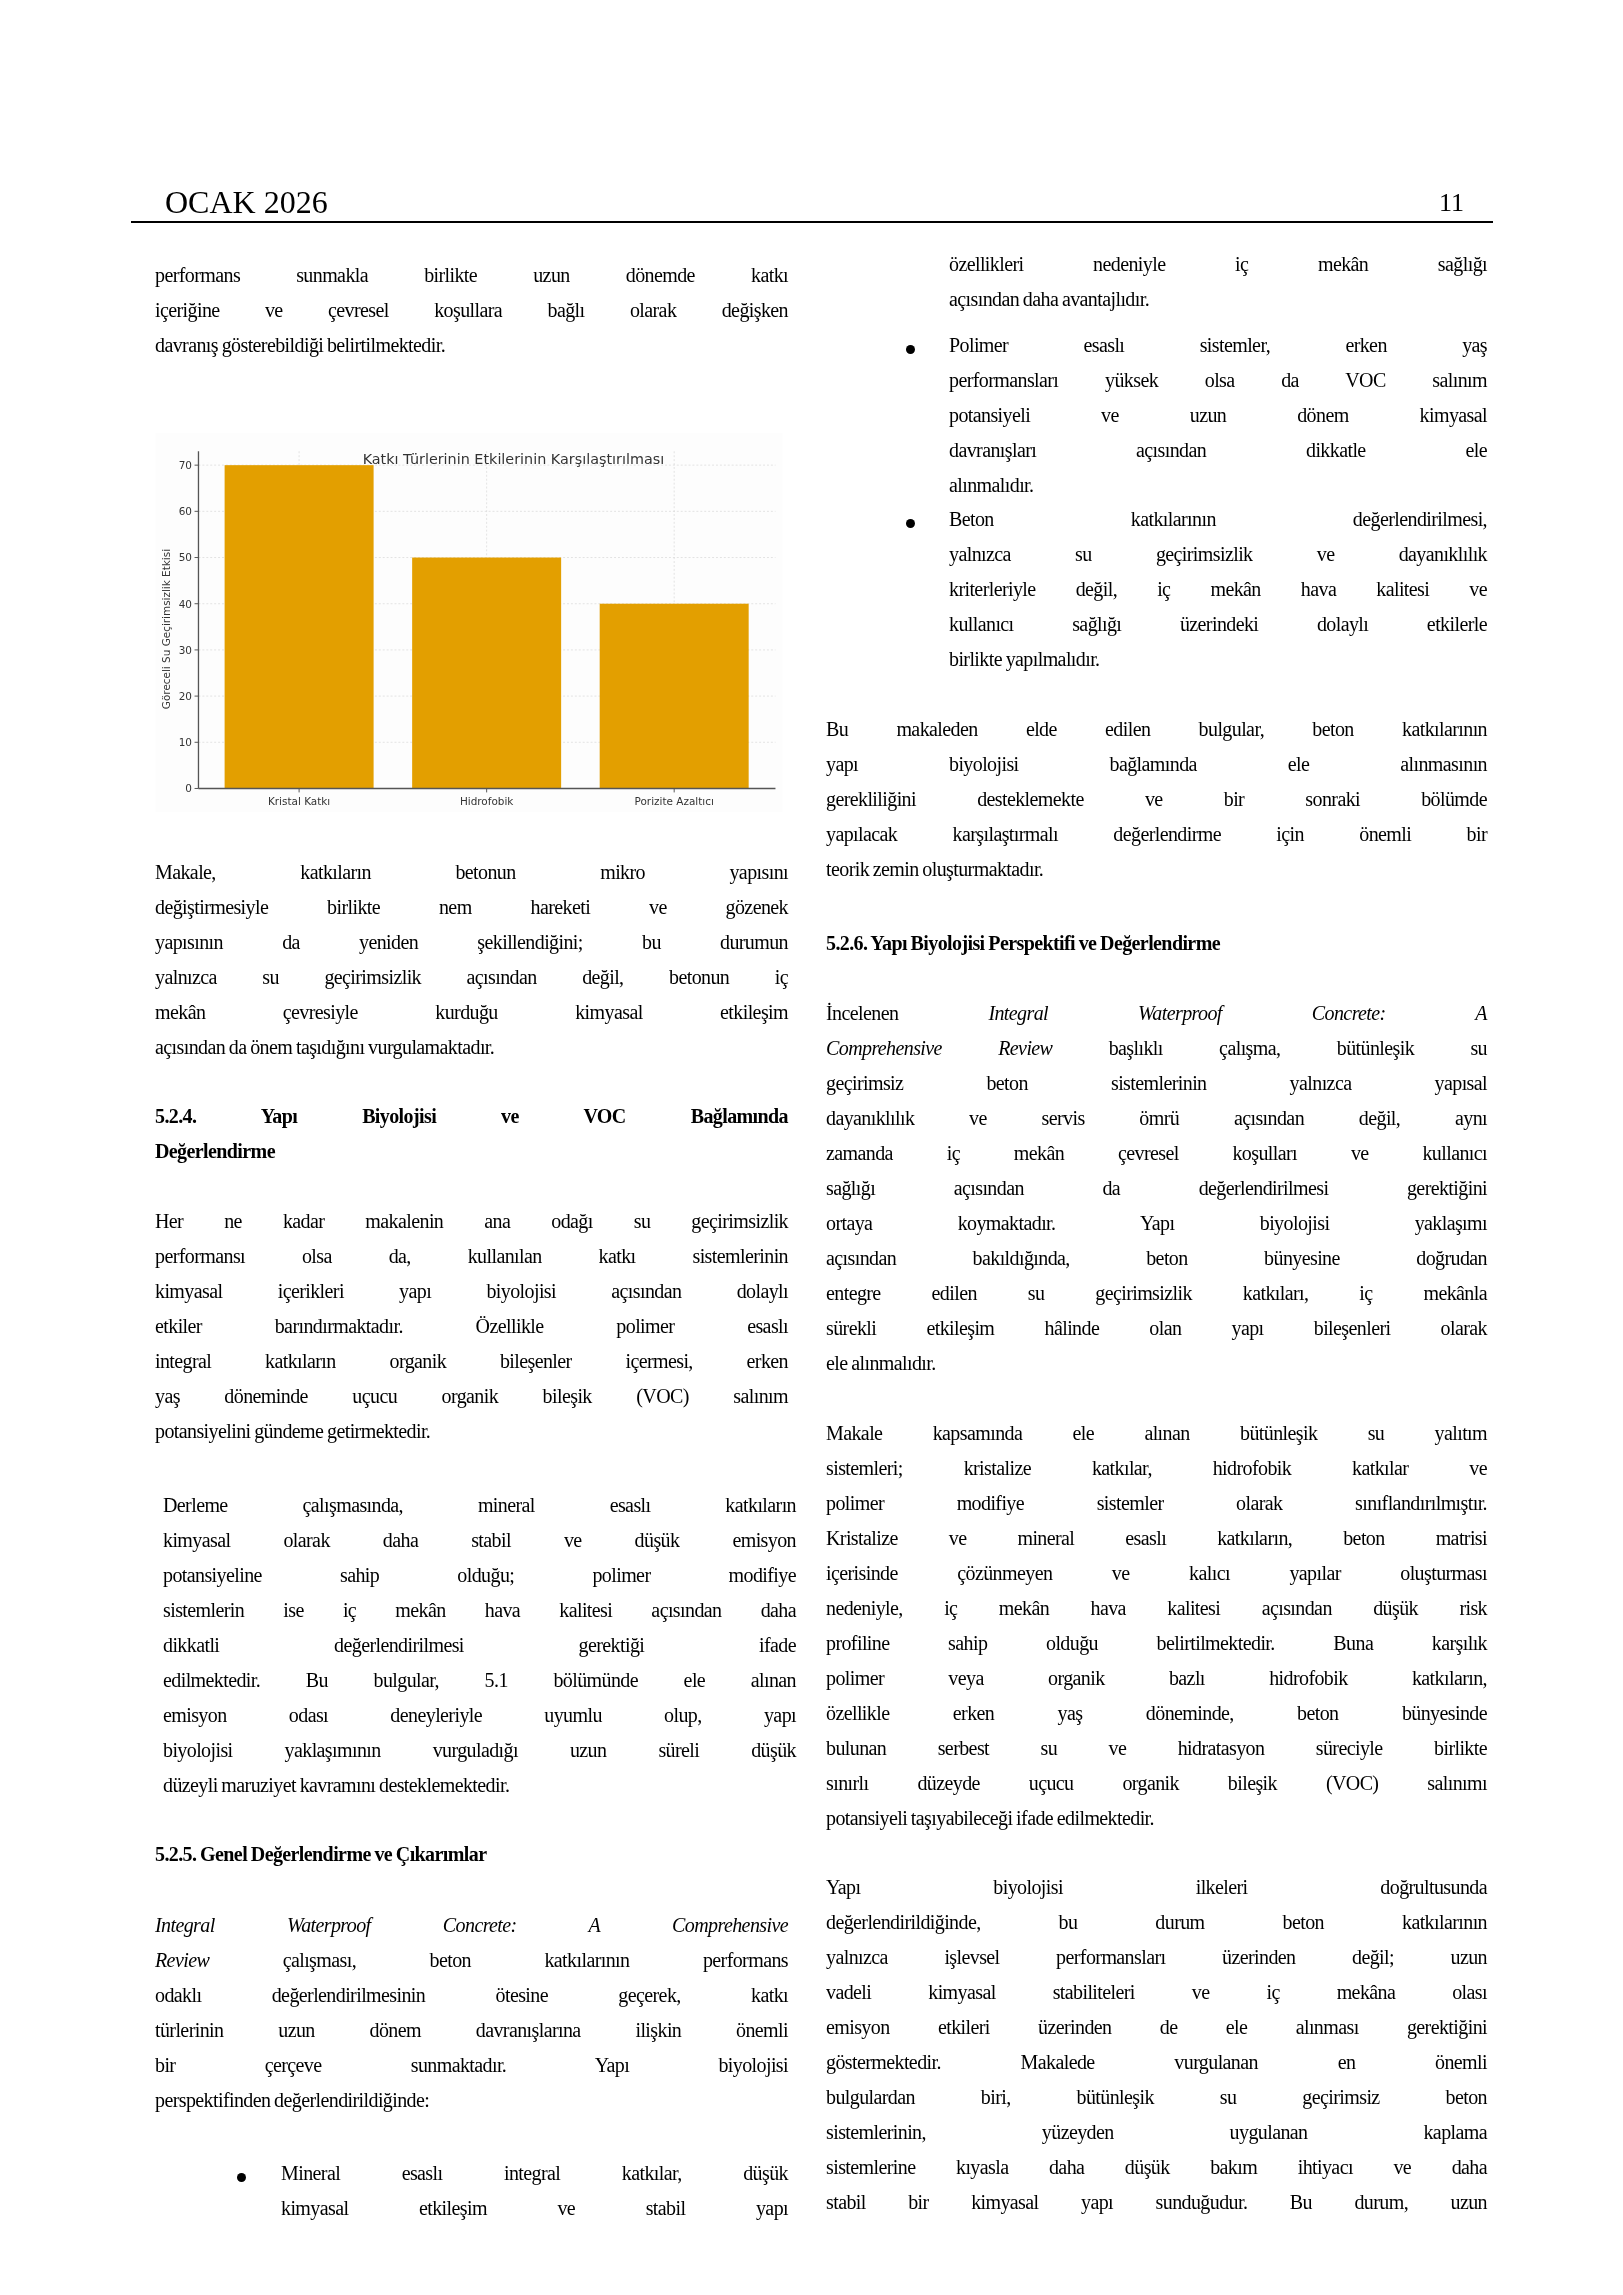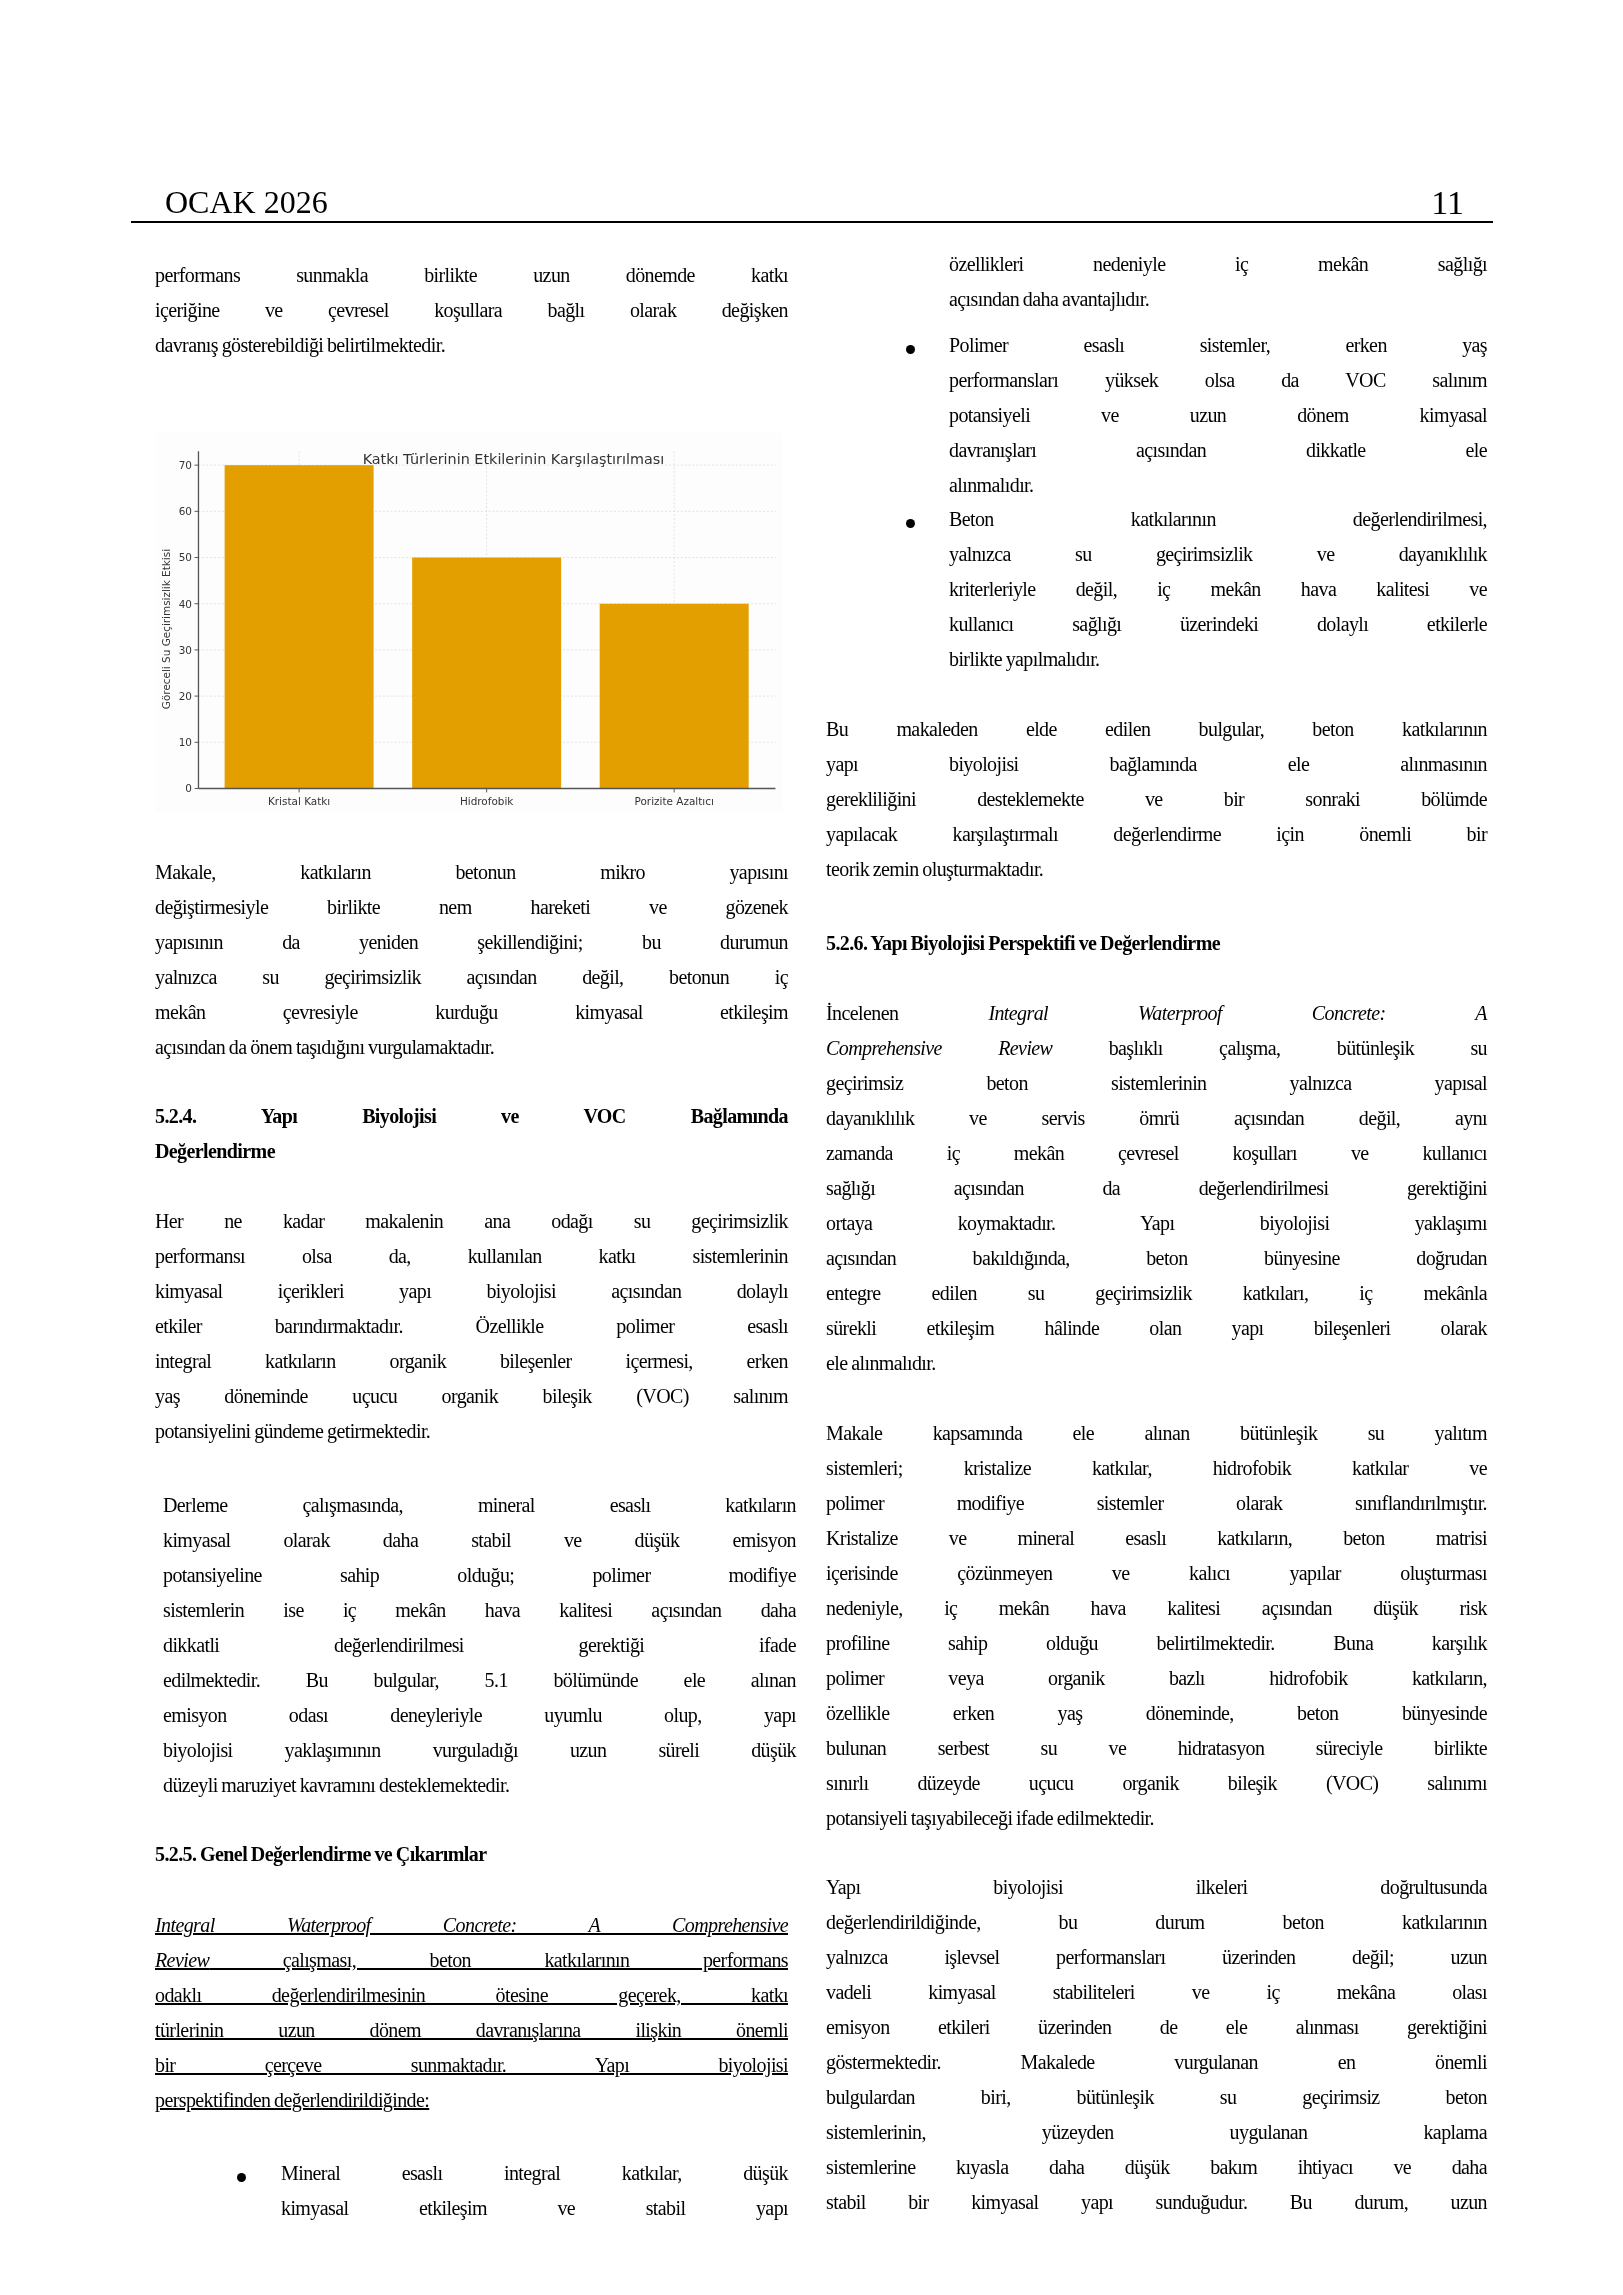--- a/index.html
+++ b/index.html
@@ -1,20 +1,20 @@
 <!DOCTYPE html>
 <html style="font-size:10.5px"><head>
 <meta charset="utf-8">
 <style>
   html, body { margin: 0; padding: 0; background: #ffffff; }
   body { width: 1624px; height: 2295px; position: relative; overflow: hidden;
          font-family: "Liberation Serif", serif; color: #000; }
   .abs { position: absolute; }
   .hdr-left { left: 165px; top: 187px; font-size: 32px; line-height: 31px; }
-  .hdr-right { right: 160px; top: 187px; font-size: 34px; line-height: 31px; }
+  .hdr-right { right: 160px; top: 187px; font-size: 26px; line-height: 31px; }
   .rule { left: 131px; top: 221px; width: 1362px; height: 2px; background: #000; }
 
   .block { position: absolute; font-size: 20px; line-height: 35px; }
   .line { display: block; white-space: nowrap; text-align: justify; text-align-last: justify;
           height: 35px; letter-spacing: -0.6px; word-spacing: -0.7px; }
   .line.last { text-align-last: left; }
   .line i { font-style: italic; }
   .col-left { left: 155px; width: 633px; }
   .col-right { left: 826px; width: 661px; }
   .bullet-right { left: 949px; width: 538px; }
@@ -126,21 +126,21 @@
   <span class="line">edilmektedir. Bu bulgular, 5.1 bölümünde ele alınan</span>
   <span class="line">emisyon odası deneyleriyle uyumlu olup, yapı</span>
   <span class="line">biyolojisi yaklaşımının vurguladığı uzun süreli düşük</span>
   <span class="line last">düzeyli maruziyet kavramını desteklemektedir.</span>
 </div>
 
 <div class="block col-left heading" style="top:1837px;">
   <span class="line last">5.2.5. Genel Değerlendirme ve Çıkarımlar</span>
 </div>
 
-<div class="block col-left" style="top:1908px;text-decoration:underline;">
+<div class="block col-left" style="top:1908px;">
   <span class="line"><i>Integral Waterproof Concrete: A Comprehensive</i></span>
   <span class="line"><i>Review</i><span> çalışması, beton katkılarının performans</span></span>
   <span class="line">odaklı değerlendirilmesinin ötesine geçerek, katkı</span>
   <span class="line">türlerinin uzun dönem davranışlarına ilişkin önemli</span>
   <span class="line">bir çerçeve sunmaktadır. Yapı biyolojisi</span>
   <span class="line last">perspektifinden değerlendirildiğinde:</span>
 </div>
 
 <div class="dot" style="left:237px; top:2173px;"></div>
 <div class="block bullet-left" style="top:2156px;">

